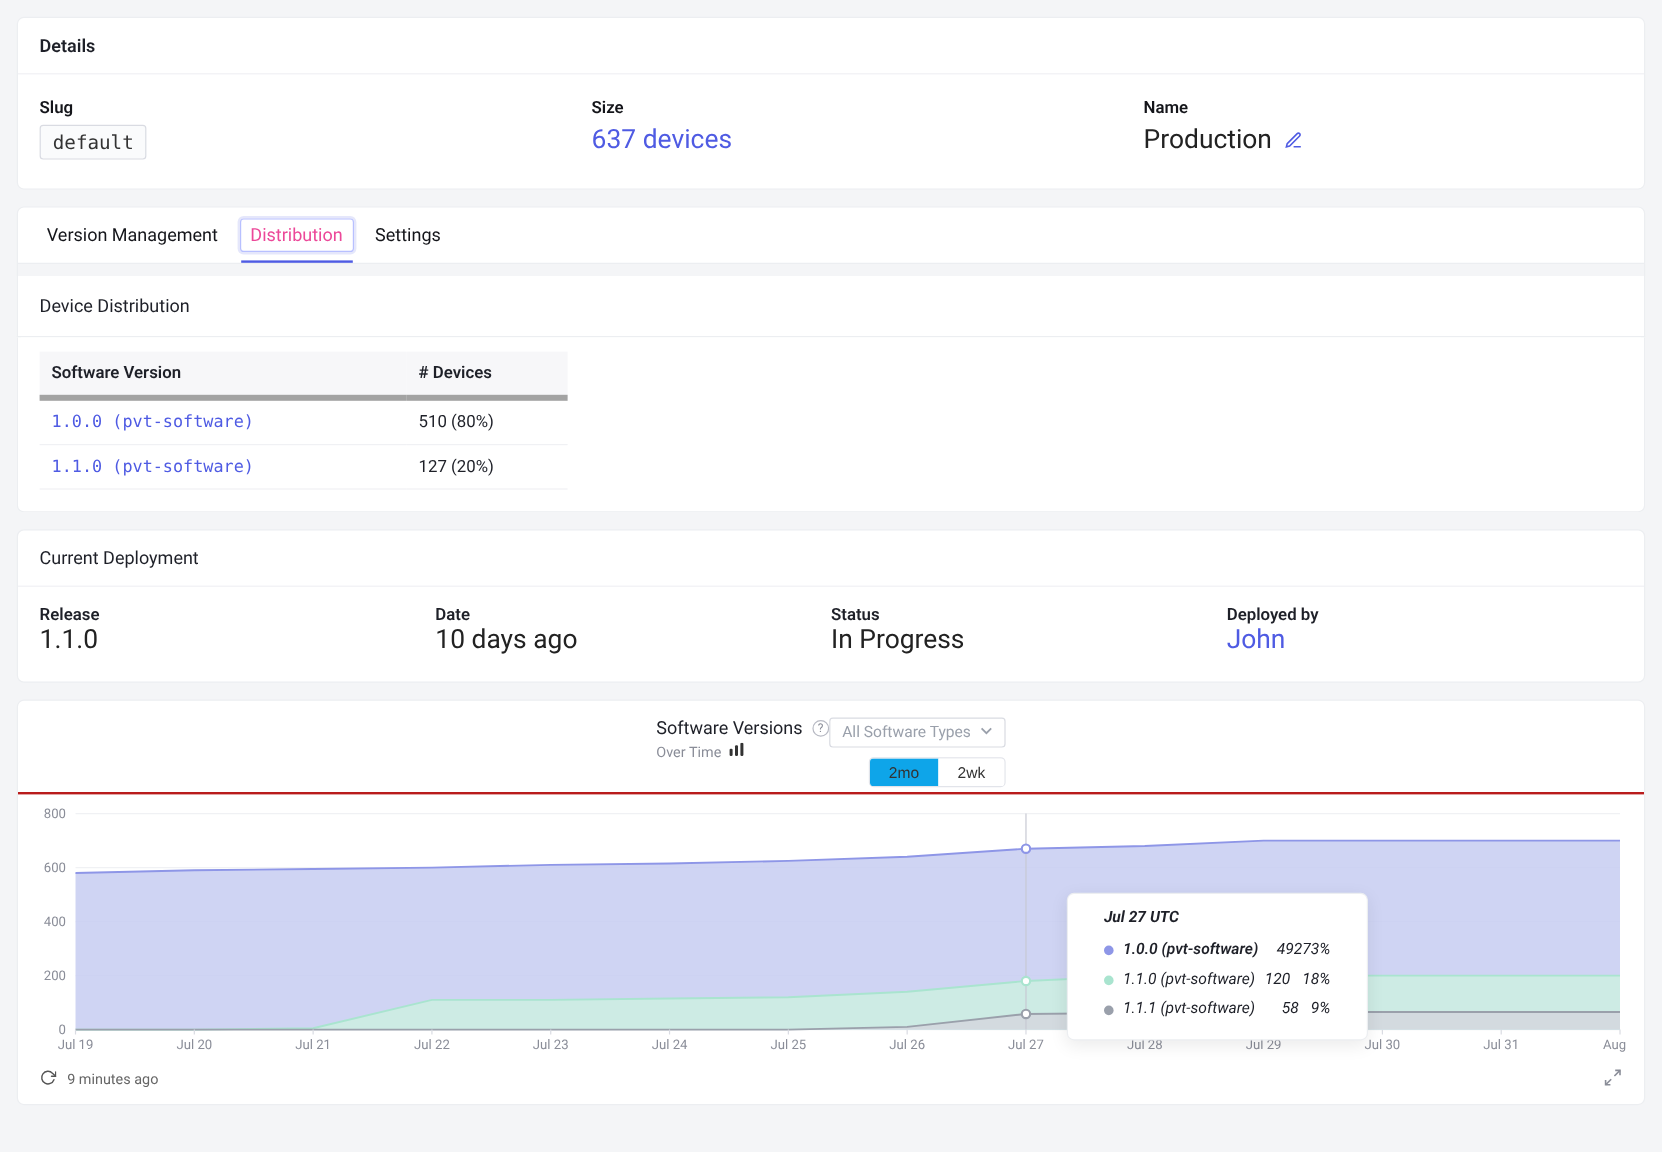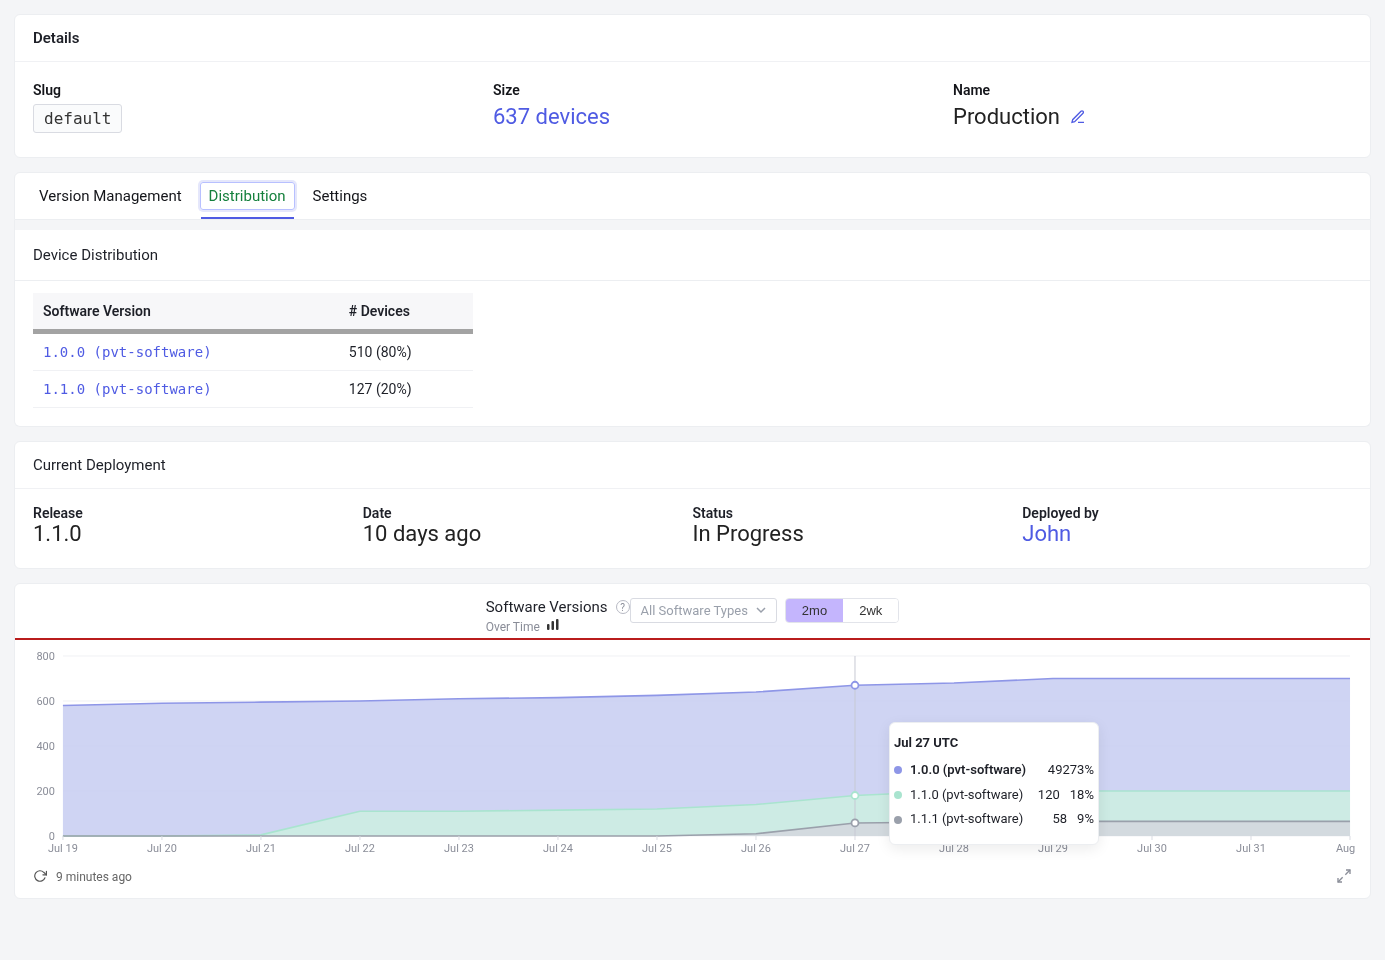--- a/index.html
+++ b/index.html
@@ -65,21 +65,21 @@
     gap: 4px;
   }
   .tab {
     padding: 14px 14px 12px;
     font-size: 15px;
     color: #14151a;
     cursor:pointer;
     border-bottom: 2px solid transparent;
   }
   .tab.active {
-    color:#15803d;
+    color:#ec4899;
     border:1px solid #b8c0ff;
     border-radius:3px;
     box-shadow: 0 0 0 2px rgba(79,91,227,0.15);
     padding: 4px 8px;
     margin: 8px 0;
     position:relative;
   }
   .tab.active::after{
     content:'';
     position:absolute;
@@ -121,40 +121,41 @@
   .deploy-col { flex:1; }
   .deploy-col .lbl { font-weight:600; font-size:14px; margin-bottom:0; }
   .deploy-col .val { font-size:22px; color:#222; }
   .deploy-col .val.link { color:#4f5be3; }
 
   .chart-card { background:#fff; border:1px solid #eceef1; border-radius:6px; position:relative; padding-bottom:14px;}
   .chart-head { display:flex; justify-content:center; align-items:flex-start; padding:14px 18px 4px; border-bottom:2px solid #b91c1c;}
   .chart-title-row { display:flex; align-items:center; gap:8px; font-size:15px;}
   .chart-sub { font-size:12px; color:#8a8d98; display:flex; align-items:center; gap:6px; margin-top:3px;}
   .help-icon { width:14px; height:14px; border:1px solid #b8bac4; border-radius:50%; display:inline-flex; align-items:center; justify-content:center; font-size:10px; color:#8a8d98; }
-  .controls { display:flex; flex-direction:row; gap:8px; align-items:flex-end; }
+  .controls { display:flex; flex-direction:column; gap:8px; align-items:flex-end; }
   .dropdown {
     border:1px solid #d9dbe2; border-radius:3px; padding:4px 10px;
     font-size:13px; color:#9aa0ab; display:inline-flex; align-items:center; gap:8px;
   }
   .seg { display:inline-flex; border:1px solid #e2e4ea; border-radius:4px; overflow:hidden; }
   .seg button { border:none; background:#fff; padding:4px 16px; font-size:13px; color:#333; cursor:pointer; }
-  .seg button.selected { background:#c4b5fd; }
+  .seg button.selected { background:#0ea5e9; }
 
   .chart-area { position:relative; margin: 10px 14px 0 14px; height:210px; }
   .chart-area svg { width:100%; height:100%; display:block; }
   .tooltip {
     position:absolute;
     background:#fff;
     border:1px solid #eceef1;
     border-radius:6px;
     box-shadow:0 4px 14px rgba(0,0,0,0.08);
-    padding:12px 4px;
+    padding:12px 30px;
     font-size:13px;
     min-width:210px;
+    font-style:italic;
   }
   .tooltip h4 { margin:0 0 8px; font-size:13px; }
   .tt-row { display:flex; align-items:center; gap:8px; justify-content:space-between; line-height:1.9; white-space:nowrap;}
   .tt-name { display:flex; align-items:center; gap:8px; }
   .dot { width:8px; height:8px; border-radius:50%; display:inline-block; }
   .updated-row { display:flex; align-items:center; justify-content:space-between; padding: 8px 18px 0; font-size:12px; color:#666; }
   .refresh-icon { width:14px; height:14px; display:inline-flex; margin-right:6px; vertical-align:-2px;}
   .expand-icon { width:16px; height:16px; color:#8a8d98; cursor:pointer; }
 </style>
 </head>

